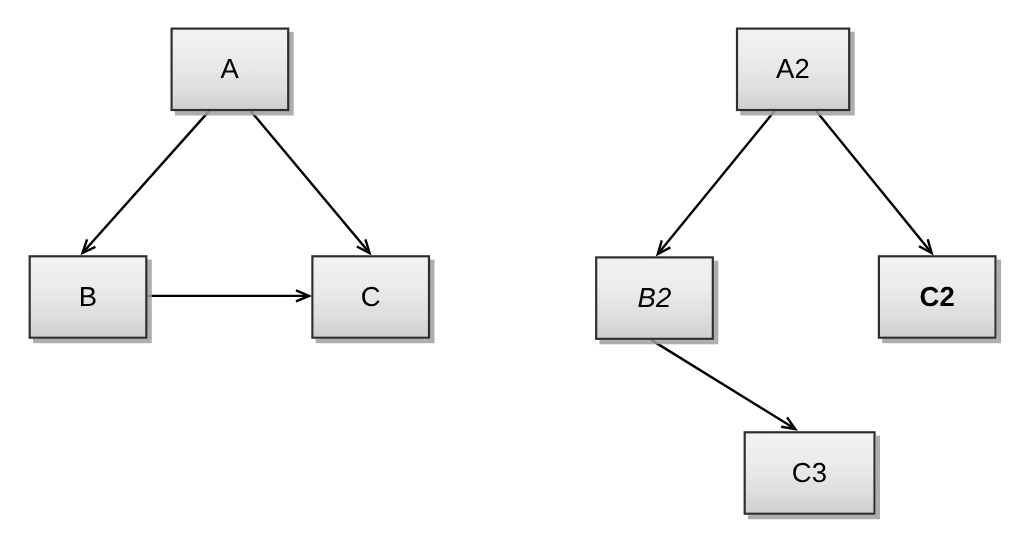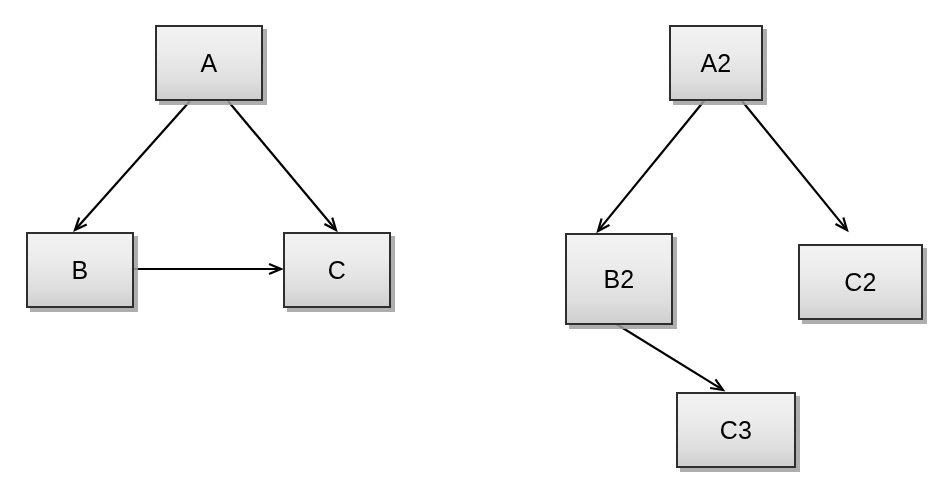--- a/index.html
+++ b/index.html
@@ -84,27 +84,27 @@
   <div id="node-layer">
       <div class="node" style="left: 155px; top: 25px; width: 108px; height: 76px;">
         <span class="node-label">A</span>
       </div>
       <div class="node" style="left: 26px; top: 232px; width: 108px; height: 76px;">
         <span class="node-label">B</span>
       </div>
       <div class="node" style="left: 283px; top: 232px; width: 108px; height: 76px;">
         <span class="node-label">C</span>
       </div>
-      <div class="node" style="left: 669px; top: 25px; width: 94px; height: 76px;">
+      <div class="node" style="left: 669px; top: 25px; width: 104px; height: 76px;">
         <span class="node-label">A2</span>
       </div>
-      <div class="node" style="left: 565px; top: 233px; width: 108px; height: 92px;">
+      <div class="node" style="left: 541px; top: 233px; width: 108px; height: 76px; font-style: italic;">
         <span class="node-label">B2</span>
       </div>
-      <div class="node" style="left: 798px; top: 244px; width: 125px; height: 76px;">
+      <div class="node" style="left: 798px; top: 232px; width: 108px; height: 76px; font-weight: bold;">
         <span class="node-label">C2</span>
       </div>
       <div class="node" style="left: 676px; top: 392px; width: 120px; height: 76px;">
         <span class="node-label">C3</span>
       </div>
     </div>
 
 </div>
 
 </body></html>

